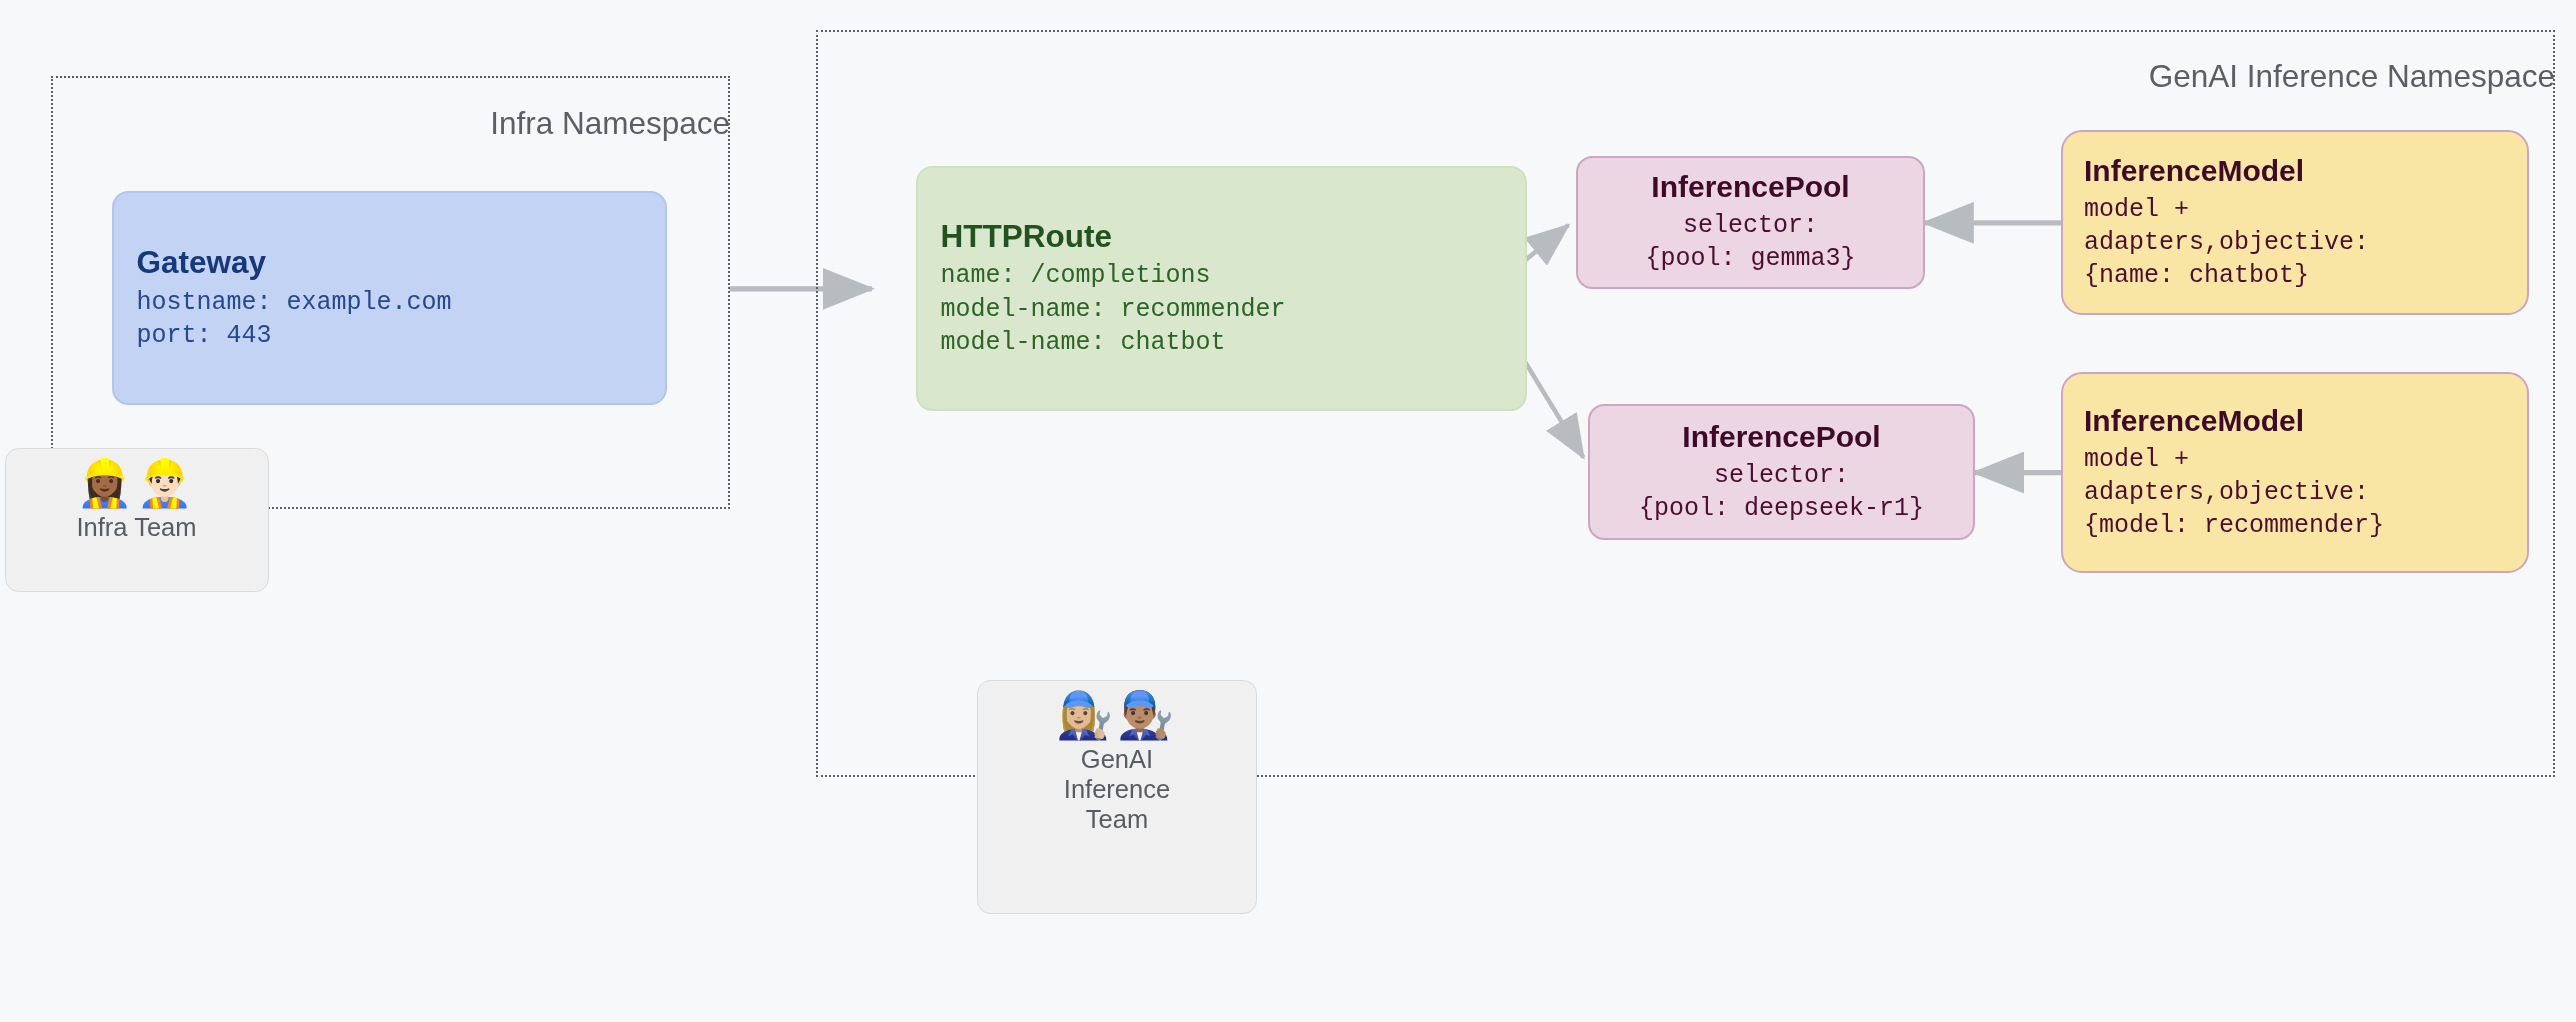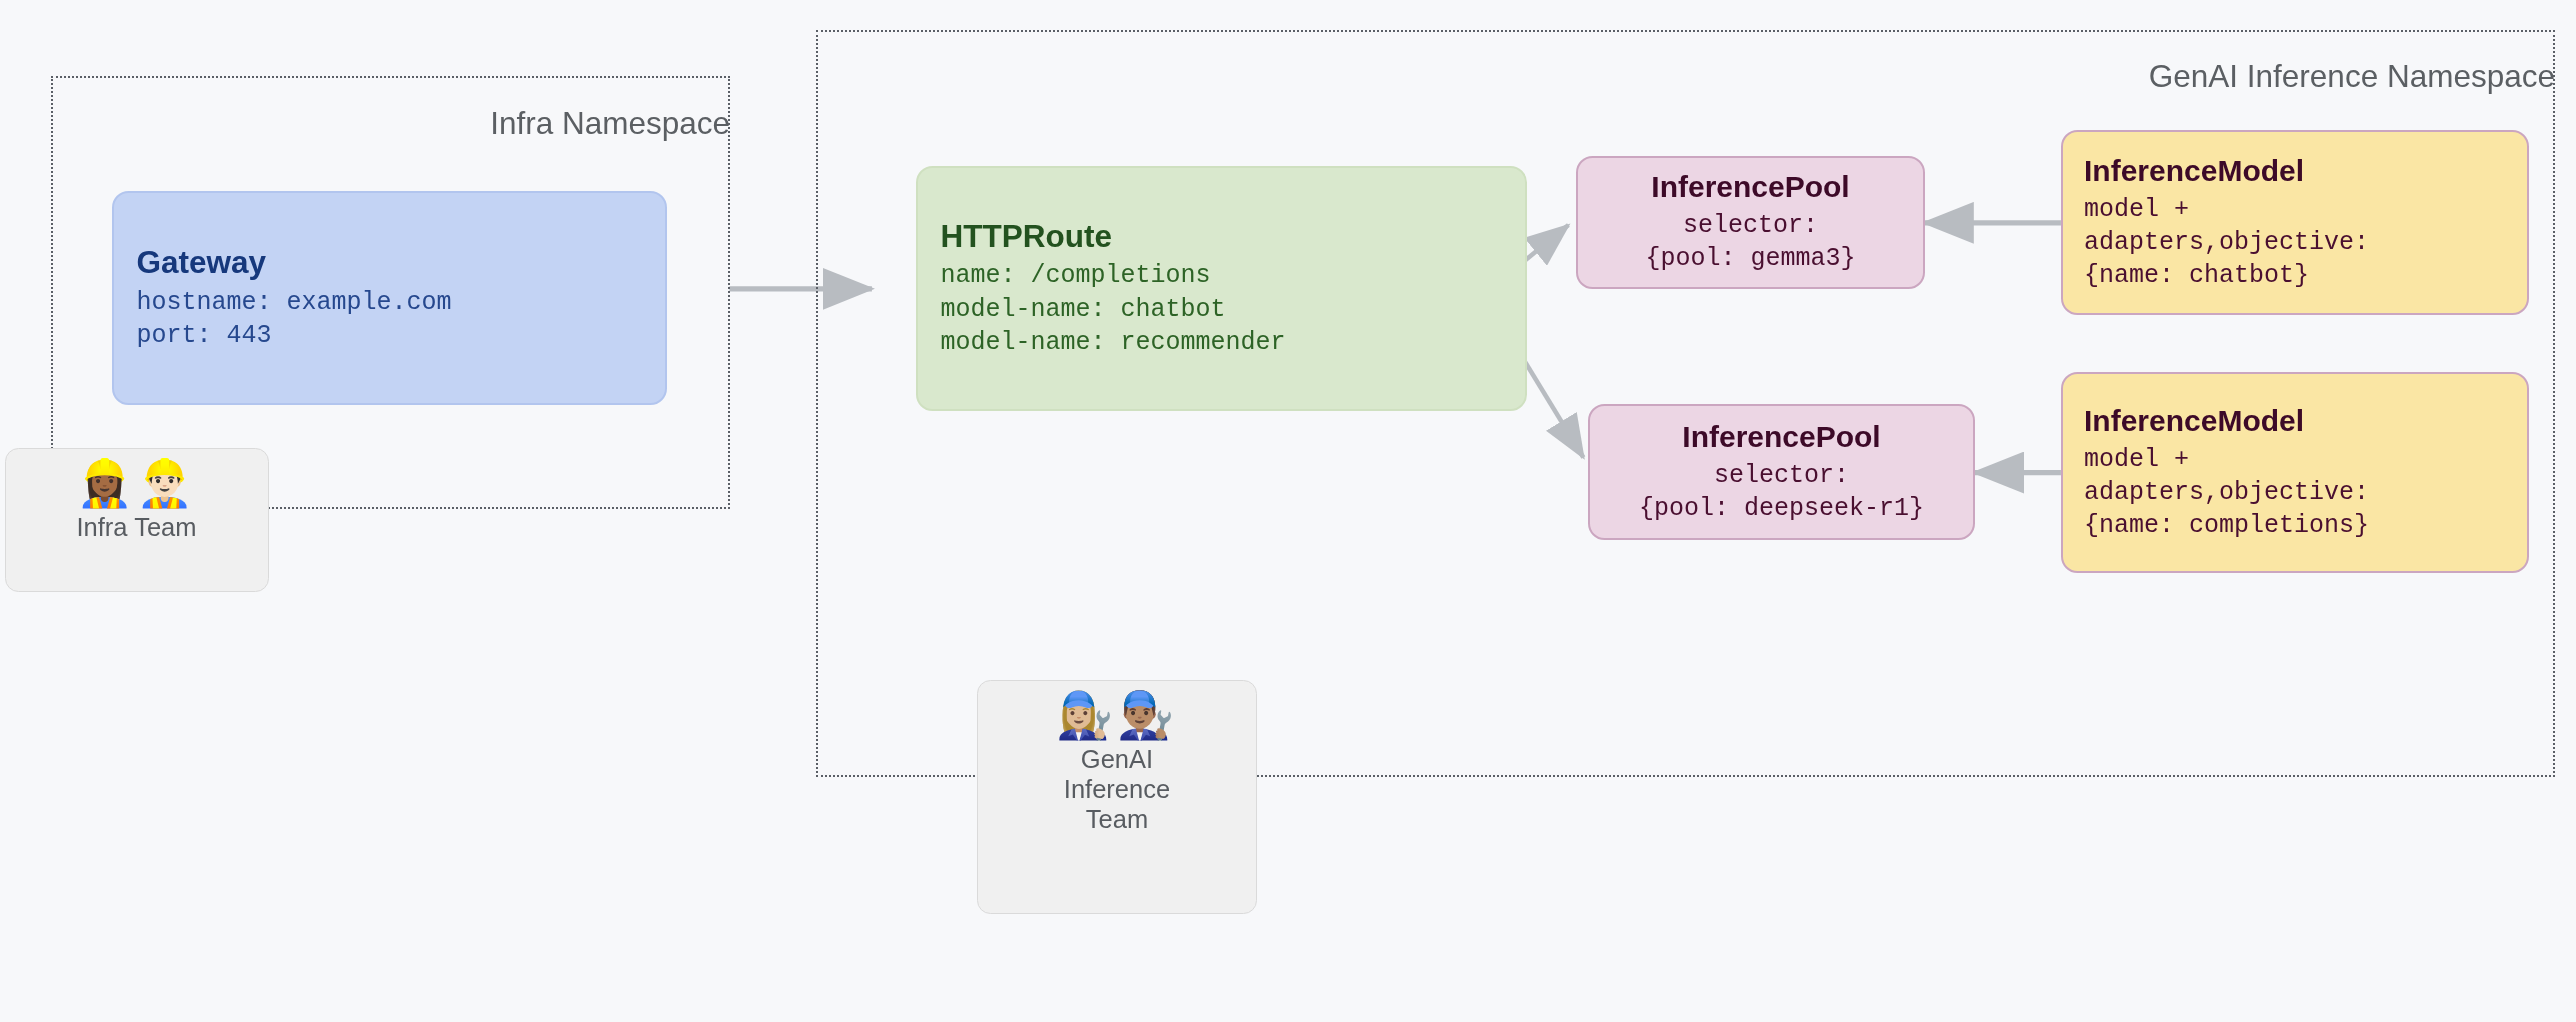--- a/index.html
+++ b/index.html
@@ -78,20 +78,21 @@
     background: #ecd6e4;
     border-color: #cba6c0;
     text-align: center;
   }
   .card.pool .card-title { color: #3d0a28; }
   .card.pool .card-line  { color: #4a0f30; }
 
   .card.model {
     background: #fae6a4;
     border-color: #cba6c0;
+    border-radius: 21px;
   }
   .card.model .card-title { color: #3d0a28; }
   .card.model .card-line  { color: #4a0f30; }
 
   
   .team {
     position: absolute;
     box-sizing: border-box;
     background: #f0f0f0;
     border: 1.5px solid #dadada;
@@ -167,22 +168,22 @@
     <div class="card-line">hostname: example.com</div>
     <div class="card-line">port: 443</div>
   </div>
 
   <div class="namespace" style="left:816px; top:30px; width:1739px; height:747px;"></div>
   <div class="ns-title" style="left:816px; top:58px; width:1739px;">GenAI Inference Namespace</div>
 
   <div class="card httproute" style="left:916px; top:166px; width:611px; height:245px;">
     <div class="card-title">HTTPRoute</div>
     <div class="card-line">name: /completions</div>
+    <div class="card-line">model-name: recommender</div>
     <div class="card-line">model-name: chatbot</div>
-    <div class="card-line">model-name: recommender</div>
   </div>
 
   <div class="card pool" style="left:1576px; top:156px; width:349px; height:133px; padding:13.5px 19.5px;">
     <div class="card-title">InferencePool</div>
     <div class="card-line">selector:</div>
     <div class="card-line">{pool: gemma3}</div>
   </div>
 
   <div class="card pool" style="left:1588px; top:404px; width:387px; height:136px; padding:13.5px 19.5px;">
     <div class="card-title">InferencePool</div>
@@ -194,21 +195,21 @@
     <div class="card-title">InferenceModel</div>
     <div class="card-line">model +</div>
     <div class="card-line">adapters,objective:</div>
     <div class="card-line">{name: chatbot}</div>
   </div>
 
   <div class="card model" style="left:2061px; top:372px; width:468px; height:201px; padding:13.5px 21px;">
     <div class="card-title">InferenceModel</div>
     <div class="card-line">model +</div>
     <div class="card-line">adapters,objective:</div>
-    <div class="card-line">{name: completions}</div>
+    <div class="card-line">{model: recommender}</div>
   </div>
 
   <div class="team" style="left:4.5px; top:448px; width:264px; height:144px;">
     <div class="team-emojis">👷🏾‍♀️👷🏻‍♂️</div>
     <div class="team-label">Infra Team</div>
   </div>
 
   <div class="team" style="left:977px; top:680px; width:280px; height:234px;">
     <div class="team-emojis">👩🏼‍🔧👨🏽‍🔧</div>
     <div class="team-label">

